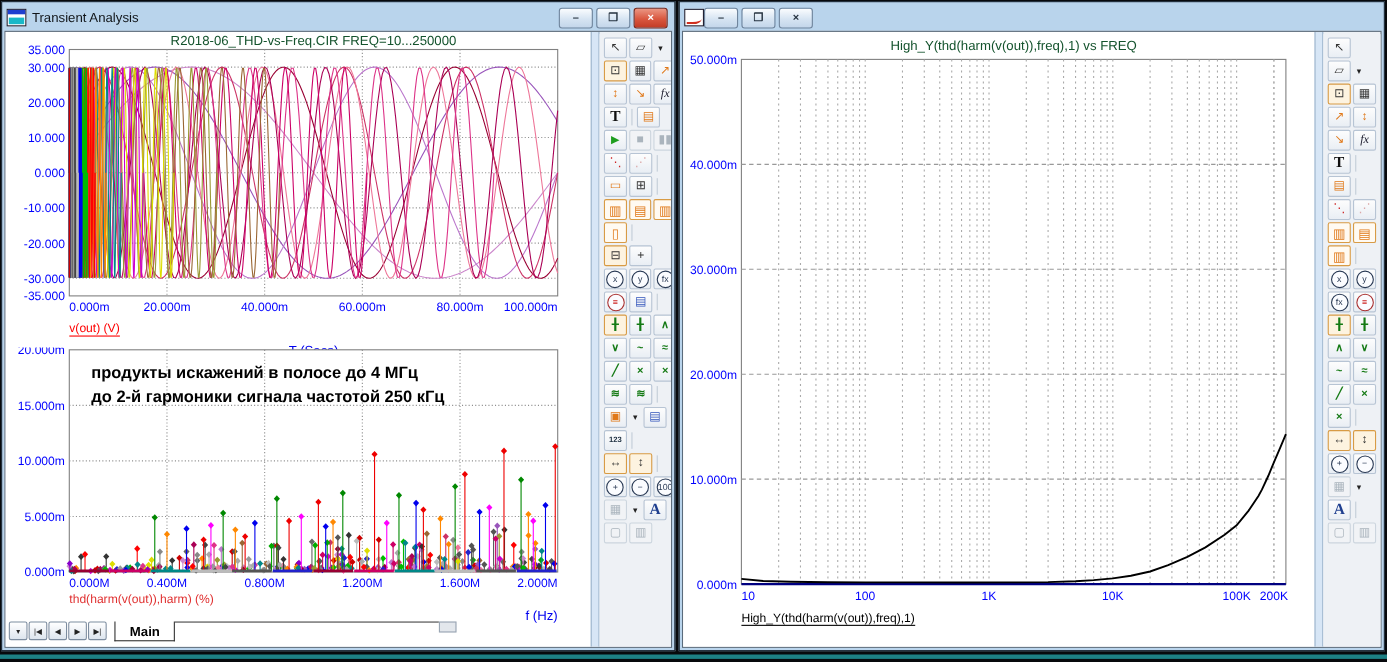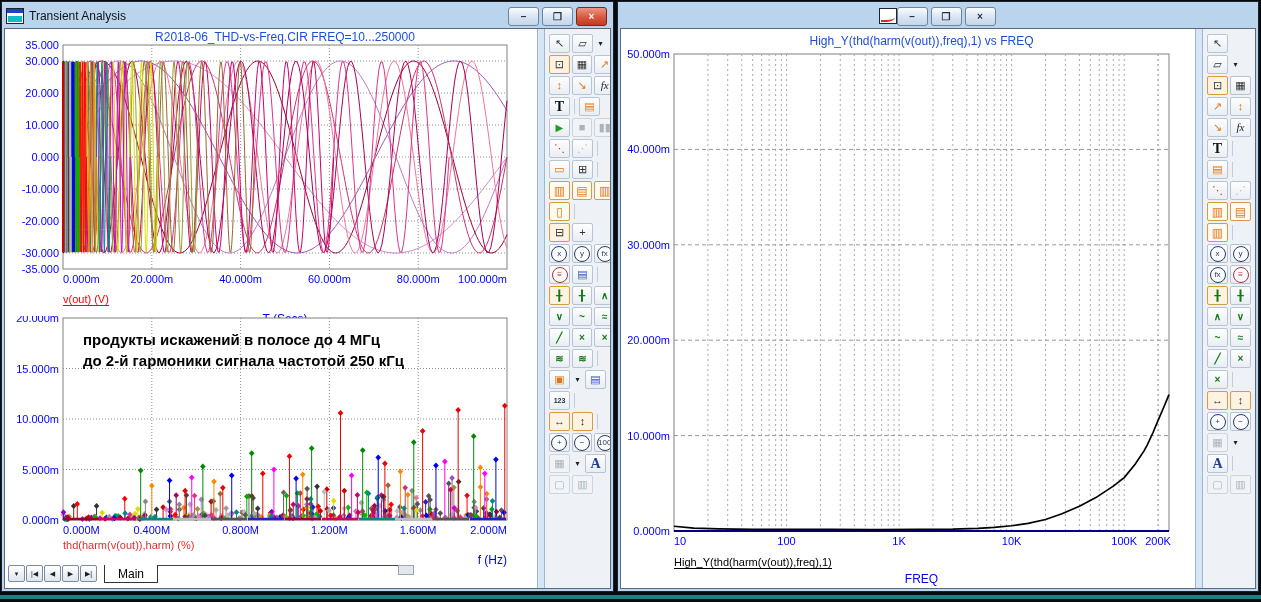--- a/index.html
+++ b/index.html
@@ -1,30 +1,30 @@
 <!DOCTYPE html>
 <html><head>
 <meta charset="utf-8">
 <style>
   html,body{margin:0;padding:0;width:1261px;height:602px;overflow:hidden;background:#07090c;
     font-family:"Liberation Sans", sans-serif;}
   .window{position:absolute;background:#b9d4ec;border:1px solid #16222e;padding:2px;box-sizing:border-box;}
-  .titlebar{height:24px;display:flex;align-items:center;padding:0 2px;justify-content:center;}
+  .titlebar{height:24px;display:flex;align-items:center;padding:0 2px;}
   .wicon{width:16px;height:14px;border:1px solid #223;background:#fff;position:relative;flex:0 0 auto;}
   .wicon .bar{position:absolute;left:0;top:0;right:0;height:4px;background:#1f3fd0;}
   .wicon .wave{position:absolute;left:1px;bottom:1px;right:1px;height:6px;background:#19b8c8;}
   .wicon.perf .wave{background:#fff;border-bottom:2px solid #d03020;border-radius:0 0 60% 0;}
   .wtitle{font-size:12px;color:#101418;margin-left:5px;flex:1;white-space:nowrap;overflow:hidden;}
   .wbtns{display:flex;gap:3px;margin-right:2px;}
   .wbtn{width:29px;height:17px;border:1px solid #70859d;border-radius:3px;display:flex;align-items:center;justify-content:center;
      font-size:10px;font-weight:bold;color:#25323f;background:linear-gradient(#fafcfe,#d6e4f2 55%,#c3d6ea);}
   .wbtn.close-active{background:linear-gradient(#eb9683,#d9573f 55%,#c23c26);border-color:#7a2619;color:#fff;}
   .client{position:relative;background:#eef1f5;border:1px solid #5b6b7b;overflow:hidden;}
   .page{position:absolute;top:0;bottom:0;left:0;background:#ffffff;}
-  .ptitle{position:absolute;text-align:center;font-size:12px;color:#1d4ed8;white-space:nowrap;}
+  .ptitle{position:absolute;text-align:center;font-size:12px;color:#14532d;white-space:nowrap;}
   .plegend{position:absolute;font-size:11px;white-space:nowrap;}
   .paxis{position:absolute;text-align:center;font-size:12px;color:#0000ee;white-space:nowrap;}
   .annot{position:absolute;font-size:15px;font-weight:bold;color:#000;line-height:1.4;white-space:nowrap;}
   .scrollstrip{position:absolute;top:0;bottom:0;width:6px;background:#d7e6f6;border-left:1px solid #9fb6cc;border-right:1px solid #9fb6cc;}
   .toolbar{position:absolute;top:2px;bottom:0;display:flex;flex-direction:column;gap:2px;padding:3px 0 0 4px;background:#eef1f5;}
   .tbrow{display:flex;align-items:center;gap:2px;height:19px;flex:0 0 auto;}
   .tb{width:21px;height:19px;box-sizing:border-box;border:1px solid #b7c4d4;border-radius:2px;display:flex;align-items:center;justify-content:center;
       font-size:11px;line-height:1;color:#333;background:linear-gradient(#fdfdfd,#e9eef4);cursor:default;}
   .tb.dd{width:11px;border-color:transparent;background:none;font-size:8px;color:#222;}
   .tb.sel{border-color:#d89b45;background:#fdf3e0;}
@@ -42,21 +42,21 @@
   .tb.s123{font-size:7px;font-weight:bold;color:#234;}
   .tb.fontA{font-family:"Liberation Serif",serif;font-weight:bold;font-size:14px;color:#1f3f8f;}
   .tb.circ span,.tb.circred span{display:flex;align-items:center;justify-content:center;width:14px;height:14px;
       border:1px solid #2a3a55;border-radius:50%;font-size:8px;color:#2a3a55;background:#fbfcff;}
   .tb.circred span{color:#c22;border-color:#a33;}
   .tbsep{width:1px;height:15px;background:#c2ccd8;margin:0 2px;flex:0 0 auto;}
   .tabbar{position:absolute;display:flex;align-items:flex-start;height:22px;}
   .navbtn{width:17px;height:17px;box-sizing:border-box;border:1px solid #7d8da0;border-radius:2px;background:linear-gradient(#fff,#dde5ee);
       font-size:7px;display:flex;align-items:center;justify-content:center;color:#222;margin-right:1px;}
   .maintab{height:17px;padding:0 13px;border-left:1px solid #333;border-right:1px solid #333;border-bottom:1px solid #333;
-      font-size:12px;font-weight:normal;display:flex;align-items:center;background:#fff;margin-left:6px;}
+      font-size:12px;font-weight:bold;display:flex;align-items:center;background:#fff;margin-left:6px;}
   .tabline{height:0;border-top:1px solid #444;width:240px;margin-top:0;}
   .tabend{width:14px;height:8px;background:#e3e7ec;border:1px solid #9aa6b4;margin-top:0;}
   .strip-teal{position:absolute;left:0;right:0;top:595px;height:4px;background:#1d8084;}
 </style>
 </head>
 <body>
 
 <div class="window" style="left:1px;top:1px;width:613px;height:591px;">
   <div class="titlebar">
     <div class="wicon">
@@ -1141,21 +1141,20 @@
           <text x="53" y="498" text-anchor="start" fill="#0000ff" font-size="11" font-family="&quot;Liberation Sans&quot;,sans-serif">10</text>
           <text x="165.55269490350912" y="498" text-anchor="middle" fill="#0000ff" font-size="11" font-family="&quot;Liberation Sans&quot;,sans-serif">100</text>
           <text x="278.10538980701824" y="498" text-anchor="middle" fill="#0000ff" font-size="11" font-family="&quot;Liberation Sans&quot;,sans-serif">1K</text>
           <text x="390.6580847105273" y="498" text-anchor="middle" fill="#0000ff" font-size="11" font-family="&quot;Liberation Sans&quot;,sans-serif">10K</text>
           <text x="503.2107796140364" y="498" text-anchor="middle" fill="#0000ff" font-size="11" font-family="&quot;Liberation Sans&quot;,sans-serif">100K</text>
           <text x="537.0925168728091" y="498" text-anchor="middle" fill="#0000ff" font-size="11" font-family="&quot;Liberation Sans&quot;,sans-serif">200K</text>
           <line x1="53" y1="484" x2="548" y2="484" stroke="#000080" stroke-width="2"></line>
           <polyline points="53.00,479.23 72.82,481.14 97.79,481.90 131.67,482.28 165.55,482.38 210.34,482.47 253.14,482.57 297.92,482.47 331.81,482.19 356.78,481.42 373.22,480.37 390.66,478.75 407.11,476.37 424.54,472.55 440.99,466.83 458.42,459.20 474.87,450.61 492.30,439.16 503.21,430.58 514.12,417.22 523.03,403.86 526.19,398.14 531.94,385.74 537.09,373.34 542.85,359.98 548.00,347.58 " fill="none" stroke="#000000" stroke-width="1.7"></polyline>
         </svg>
       <div class="plegend" style="left:53px;top:527px;color:#000;border-bottom:1px solid #000;">High_Y(thd(harm(v(out)),freq),1)</div>
-      <div class="paxis" style="left:53px;width:495px;top:543px;">FREQ</div>
     </div>
     <div class="scrollstrip" style="left:574px;"></div>
     <div class="toolbar" id="tb-right" style="left:582px;width:50px;">
         <div class="tbrow">
           <div class="tb">
             <span style="pointer-events: none;">↖</span>
           </div>
         </div>
         <div class="tbrow">
           <div class="tb">

